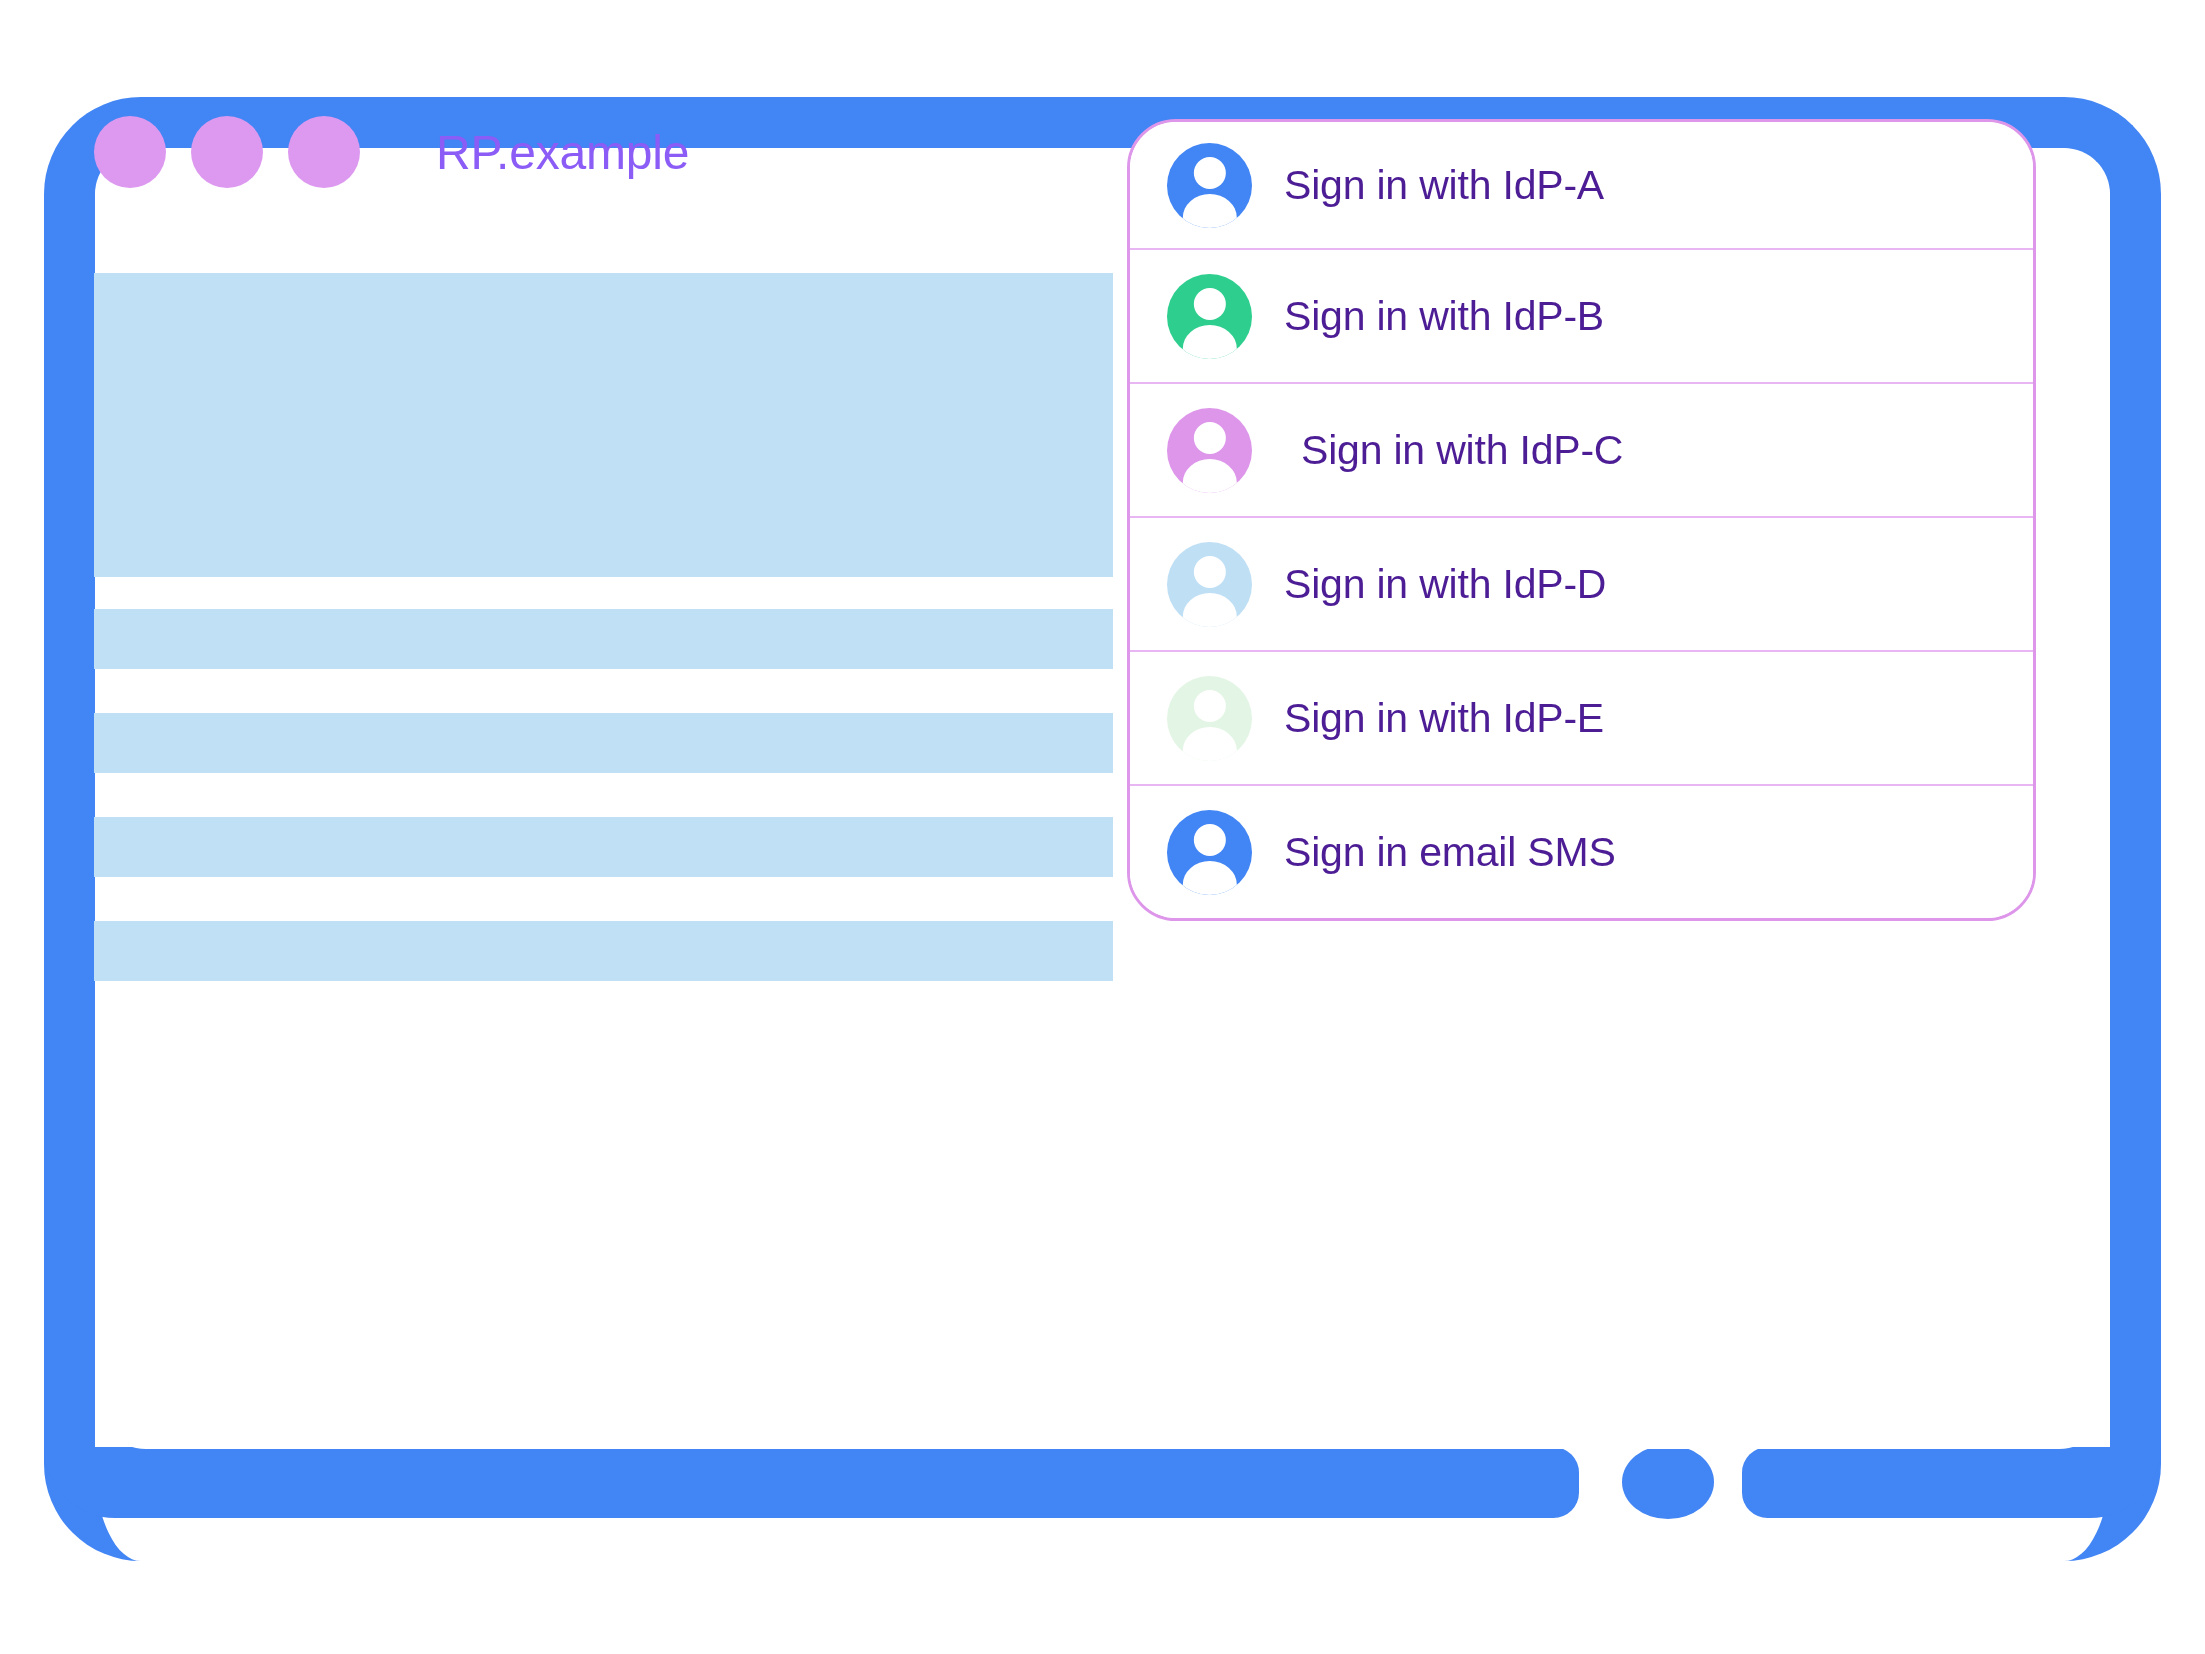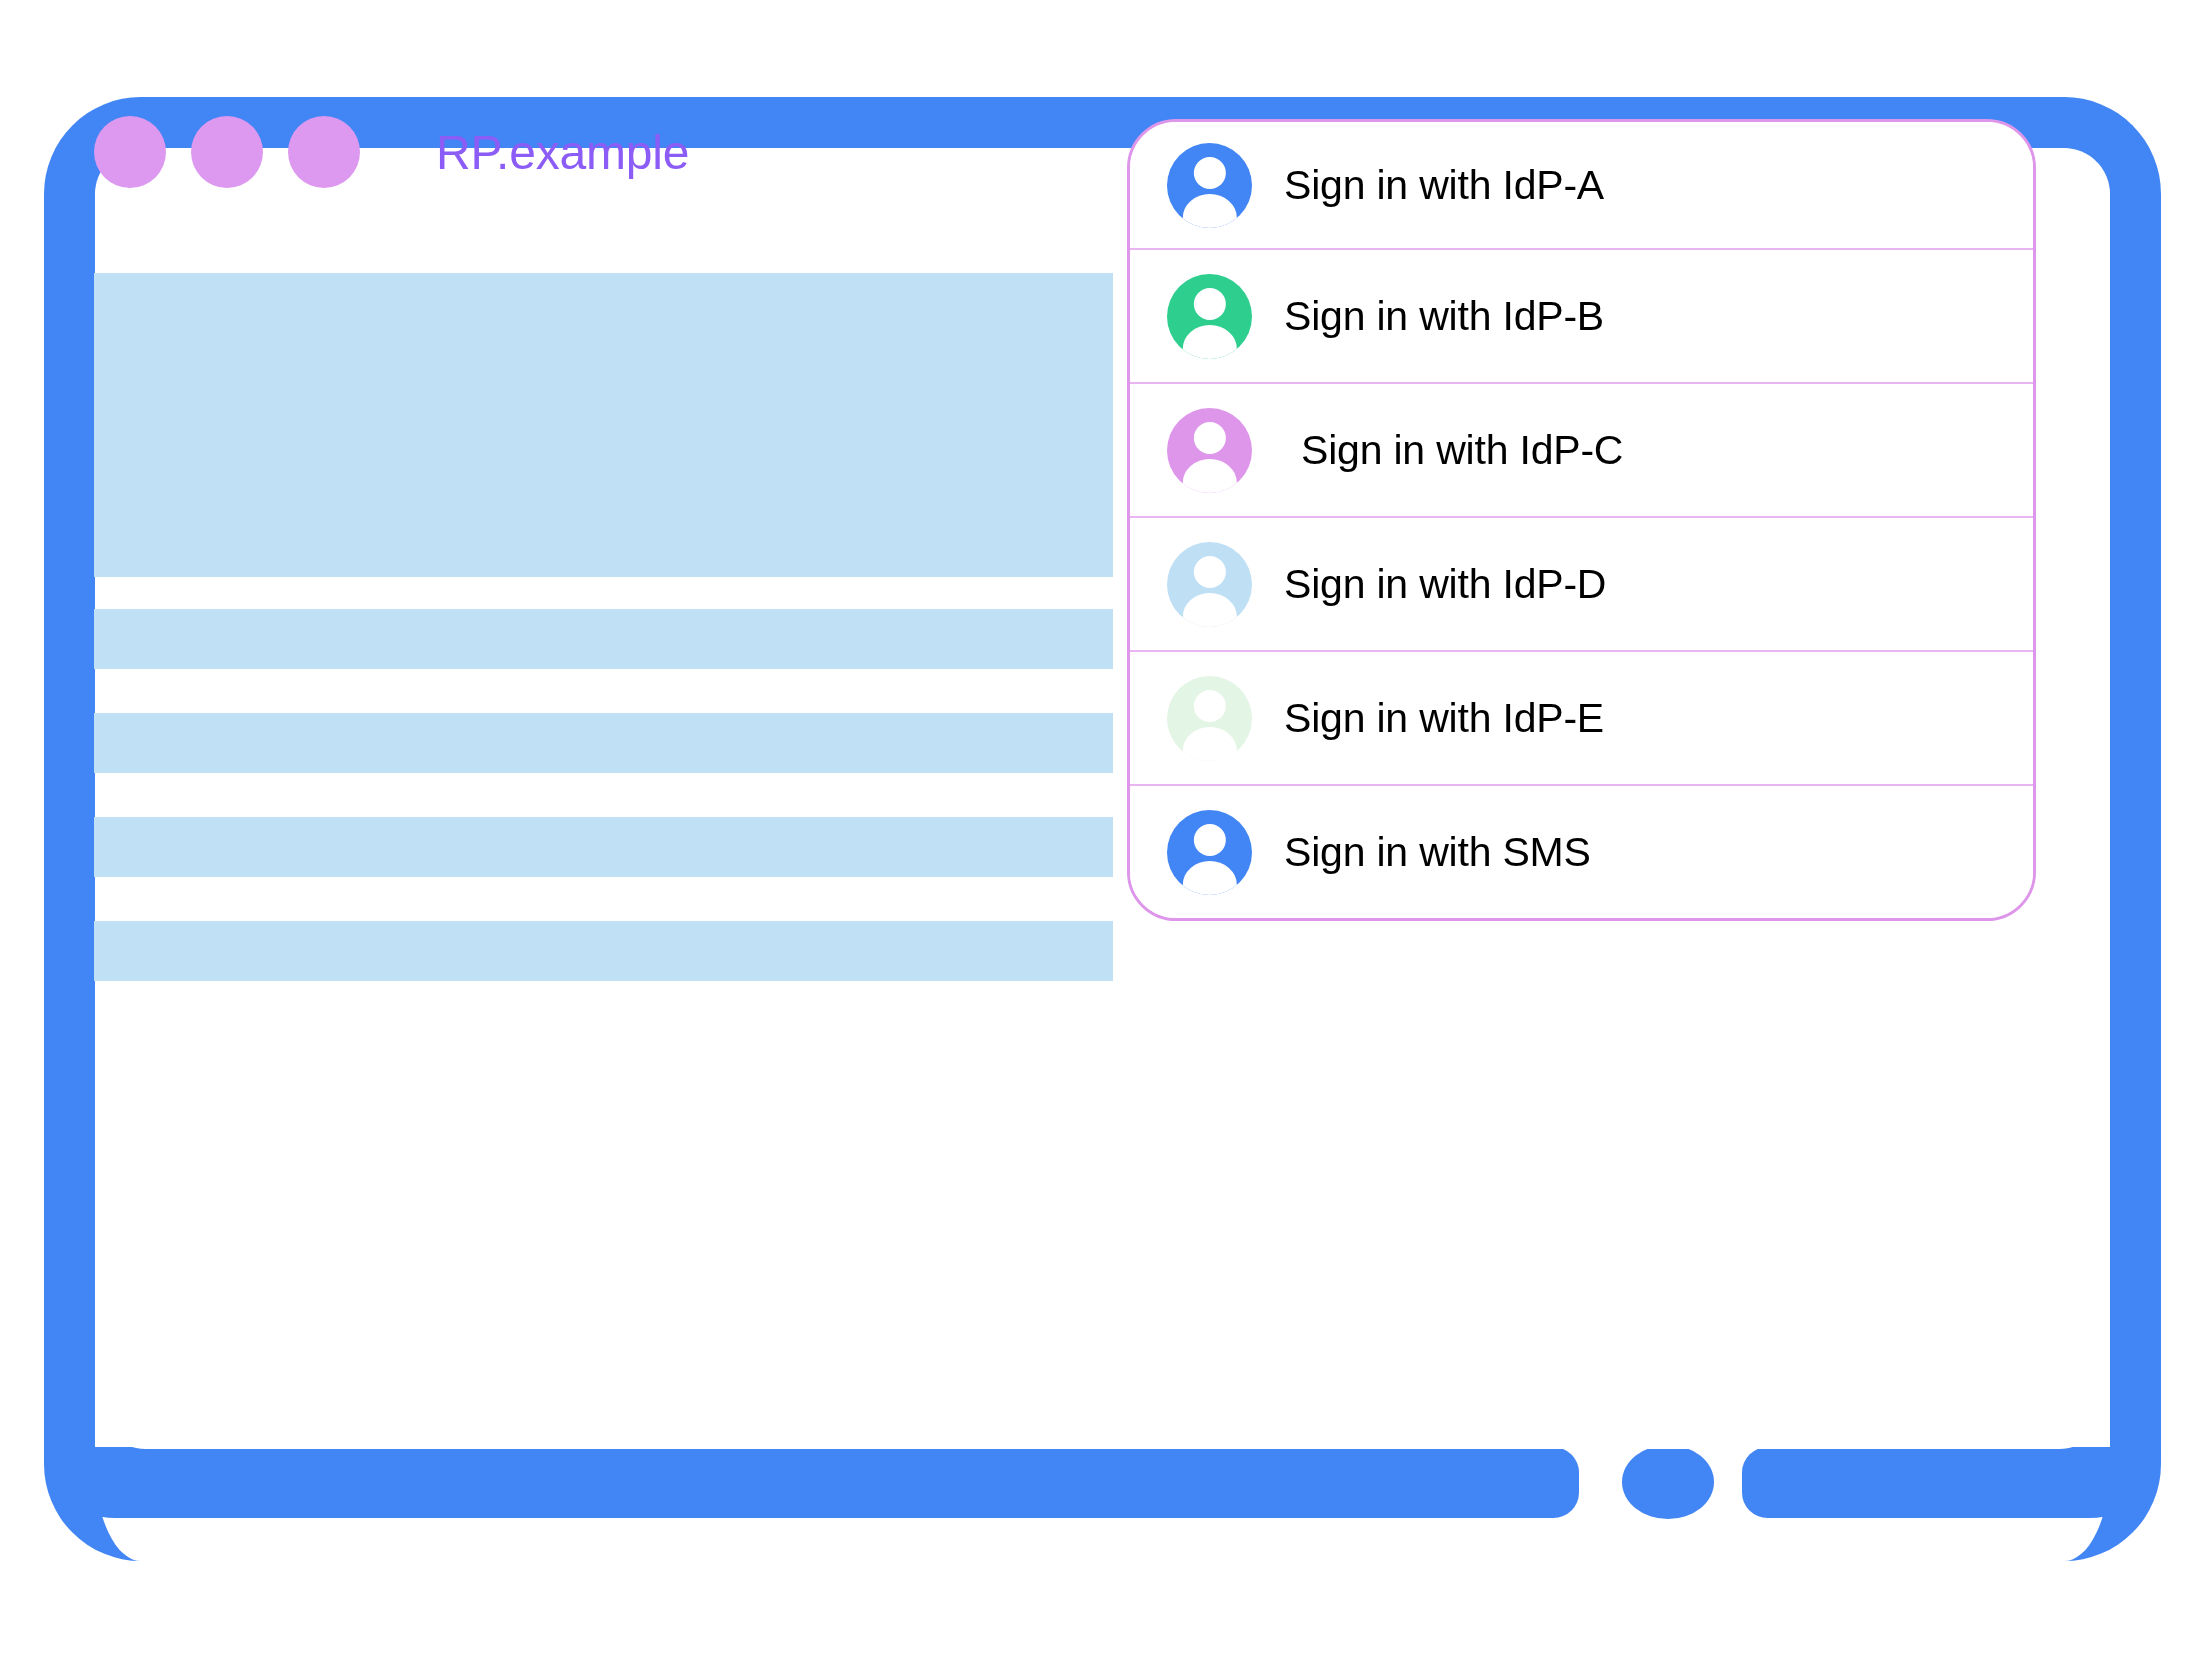--- a/index.html
+++ b/index.html
@@ -185,21 +185,21 @@
     top: 60%;
     transform: translateX(-50%);
     width: 64%;
     height: 56%;
     border-radius: 50% 50% 0 0;
     background: #ffffff;
   }
 
   .account-label {
     font-size: 41px;
-    color: #000000;
+    color: #4c1d95;
     letter-spacing: -0.2px;
     white-space: nowrap;
   }
 </style>
 </head>
 <body>
 
 <div id="stage">
 
   <div class="device-frame" style="border-color: rgb(66, 133, 244);"></div>
@@ -261,19 +261,19 @@
             <span class="head"></span>
             <span class="body"></span>
           </span>
           <span class="account-label">Sign in with IdP-E</span>
         </div>
         <div class="account-row" style="border-bottom-color: rgb(232, 182, 242);">
           <span class="avatar" style="background: rgb(66, 133, 244);">
             <span class="head"></span>
             <span class="body"></span>
           </span>
-          <span class="account-label">Sign in with SMS</span>
+          <span class="account-label">Sign in email SMS</span>
         </div>
       </div>
   </div>
 
 </div>
 
 
 </body></html>

